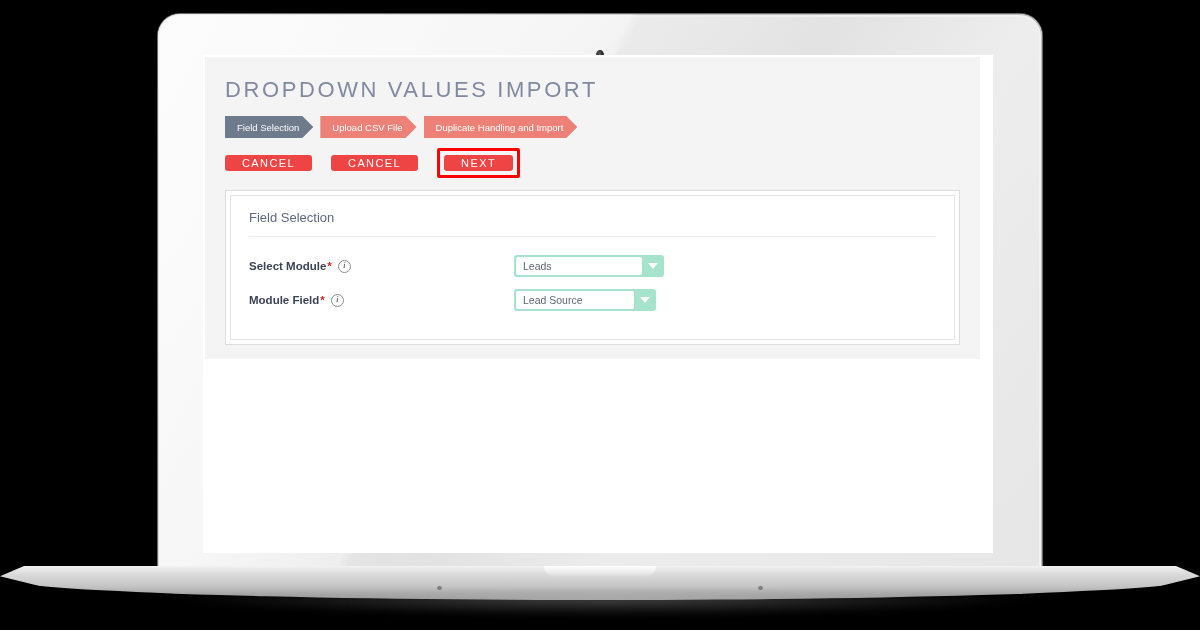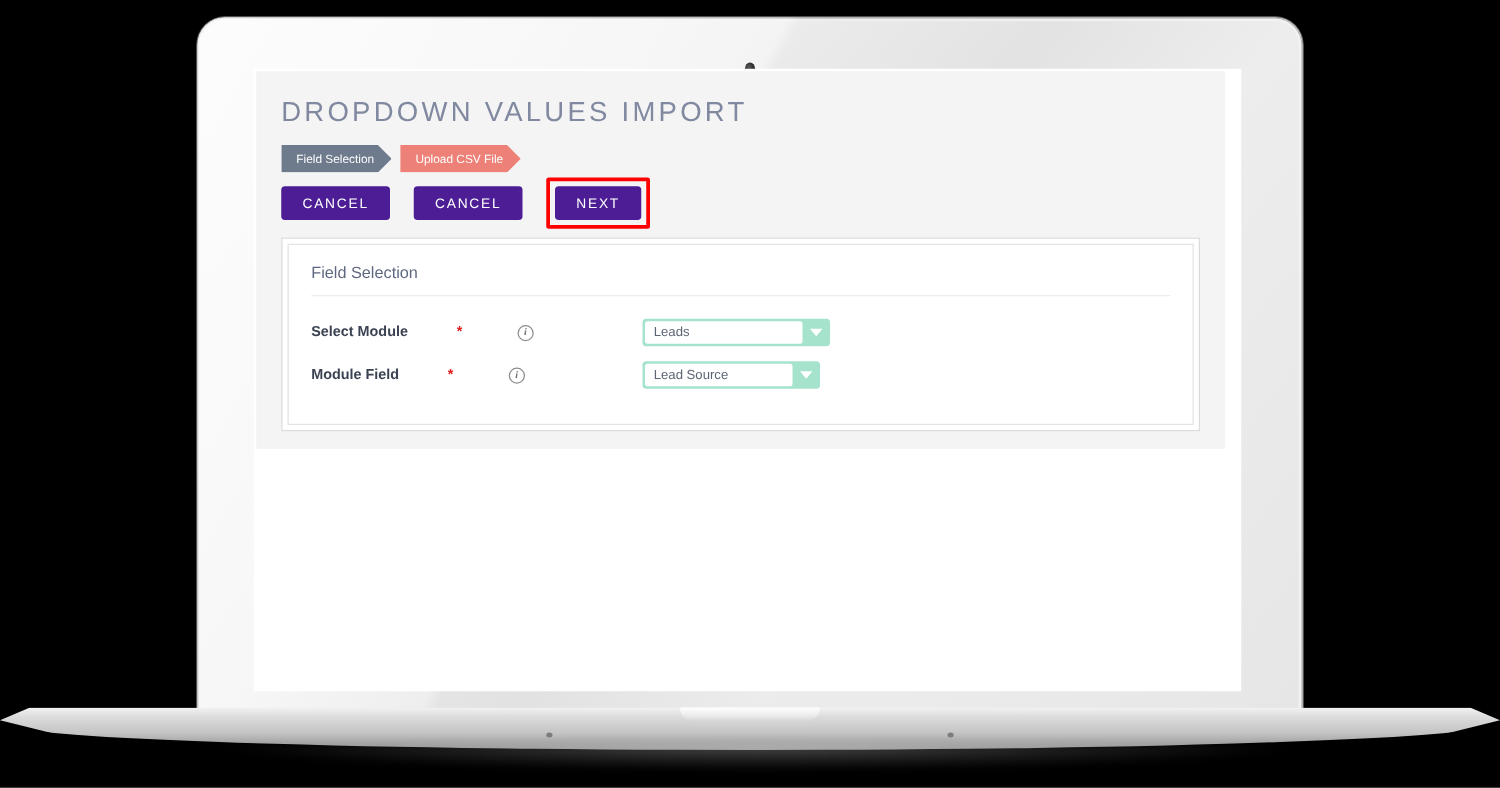--- a/index.html
+++ b/index.html
@@ -145,25 +145,25 @@
 
   
   .btn-row {
     display: flex;
     align-items: center;
     margin: 11px 0 0 20px;
     height: 27px;
     position: relative;
   }
   .btn {
-    background: #4c1d95;
+    background: #ef4444;
     color: #ffffff;
     border: none;
     border-radius: 3px;
-    height: 27px;
+    height: 16px;
     padding: 0 17px;
     font-size: 11px;
     letter-spacing: 1.4px;
     font-family: "Liberation Sans", sans-serif;
     cursor: pointer;
     margin-right: 19px;
   }
   .btn-highlight-wrap {
     position: relative;
     display: inline-block;
@@ -202,21 +202,20 @@
     height: 34px;
   }
   .form-label {
     width: 265px;
     font-size: 11.5px;
     font-weight: bold;
     color: #3b4353;
     display: flex;
     align-items: center;
     white-space: nowrap;
-    gap: 38px;
   }
   .req { color: #e02020; margin-left: 1px; font-weight: bold; }
   .info-icon {
     display: inline-flex;
     align-items: center;
     justify-content: center;
     width: 11px; height: 11px;
     margin-left: 6px;
     border-radius: 50%;
     border: 1px solid #8e8e8e;
@@ -285,20 +284,24 @@
         <div class="step first">
           <div class="step-body"></div>
           <span class="step-label">Field Selection</span>
         </div>
         <div class="step-gap"></div>
         <div class="step pending">
           <div class="step-body"></div>
           <span class="step-label">Upload CSV File</span>
         </div>
         <div class="step-gap"></div>
+        <div class="step pending">
+          <div class="step-body"></div>
+          <span class="step-label">Duplicate Handling and Import</span>
+        </div>
       </div>
 
       <div class="btn-row">
         <button class="btn">CANCEL</button>
         <button class="btn">CANCEL</button>
         <div class="btn-highlight-wrap">
           <button class="btn">NEXT</button>
         </div>
       </div>
 

